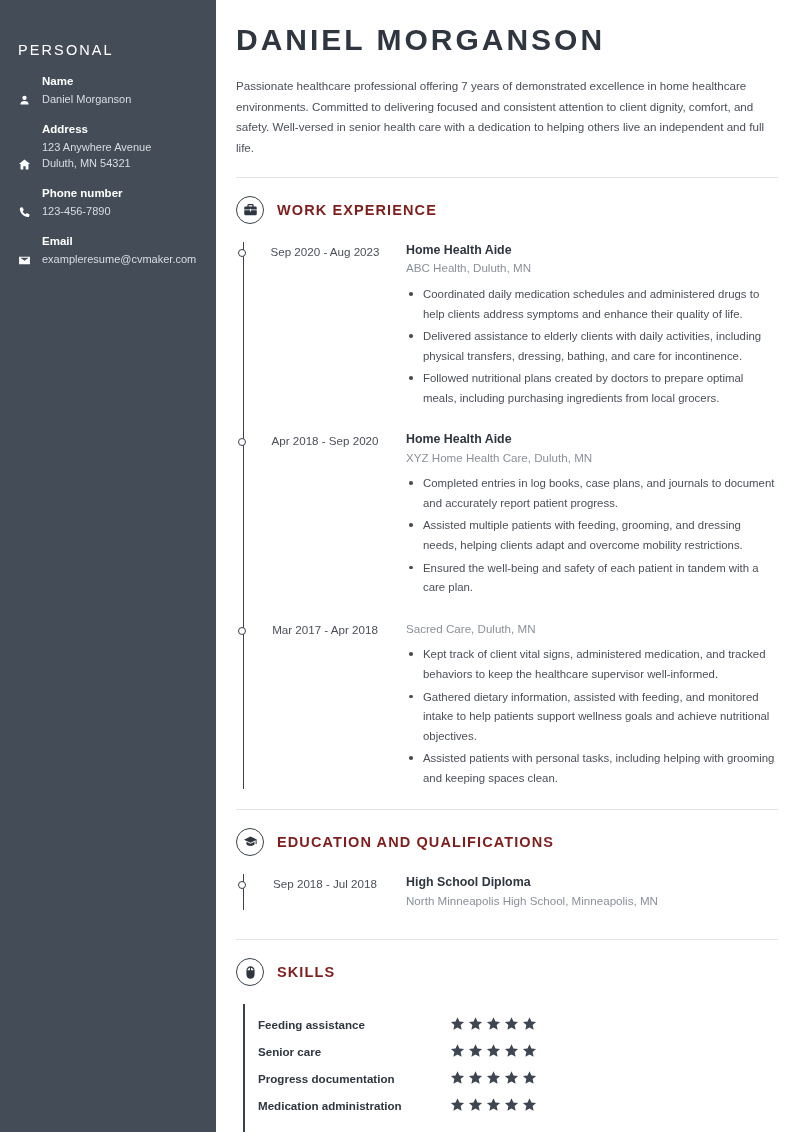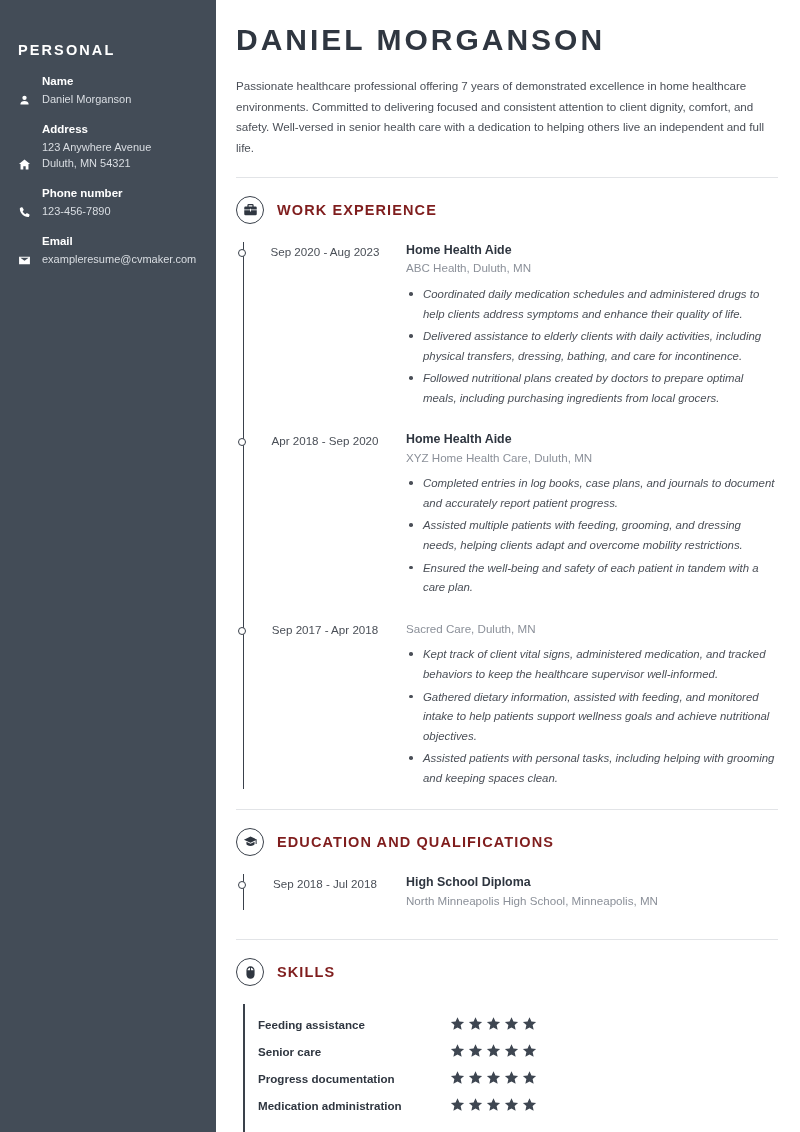--- a/index.html
+++ b/index.html
@@ -25,21 +25,21 @@
   .sidebar {
     width: 216px;
     flex: 0 0 216px;
     background: #434c57;
     color: #ffffff;
     padding: 42px 18px 0 18px;
   }
 
   .sidebar-title {
     font-size: 14.5px;
-    font-weight: bold;
+    font-weight: normal;
     letter-spacing: 2.1px;
     color: #ffffff;
     margin-bottom: 15px;
   }
 
   .contact-list { display: block; }
 
   .contact-item {
     display: flex;
     align-items: flex-end;
@@ -179,21 +179,21 @@
     color: #2f3640;
     line-height: 1.45;
   }
   .entry-org {
     font-size: 11.6px;
     color: #8b9099;
     line-height: 1.6;
     margin-bottom: 7px;
   }
 
-  .bullets { list-style: none; font-style: italic; }
+  .bullets { list-style: none; }
   .bullets li {
     position: relative;
     padding-left: 17px;
     font-size: 11.4px;
     line-height: 1.72;
     color: #4a4f57;
     margin-bottom: 3px;
   }
   .bullets li:last-child { margin-bottom: 0; }
   .bullets li::before {
@@ -335,21 +335,21 @@
                 <div class="entry-org">XYZ Home Health Care, Duluth, MN</div>
                 <ul class="bullets">
                   <li>Completed entries in log books, case plans, and journals to document and accurately report patient progress.</li>
                   <li>Assisted multiple patients with feeding, grooming, and dressing needs, helping clients adapt and overcome mobility restrictions.</li>
                   <li>Ensured the well-being and safety of each patient in tandem with a care plan.</li>
                 </ul>
               </div>
             </div>
             <div class="entry">
               <span class="entry-dot"></span>
-              <div class="entry-dates">Sep 2017 - Apr 2018</div>
+              <div class="entry-dates">Mar 2017 - Apr 2018</div>
               <div class="entry-body">
                 <div class="entry-org">Sacred Care, Duluth, MN</div>
                 <ul class="bullets">
                   <li>Kept track of client vital signs, administered medication, and tracked behaviors to keep the healthcare supervisor well-informed.</li>
                   <li>Gathered dietary information, assisted with feeding, and monitored intake to help patients support wellness goals and achieve nutritional objectives.</li>
                   <li>Assisted patients with personal tasks, including helping with grooming and keeping spaces clean.</li>
                 </ul>
               </div>
             </div>
           </div>

